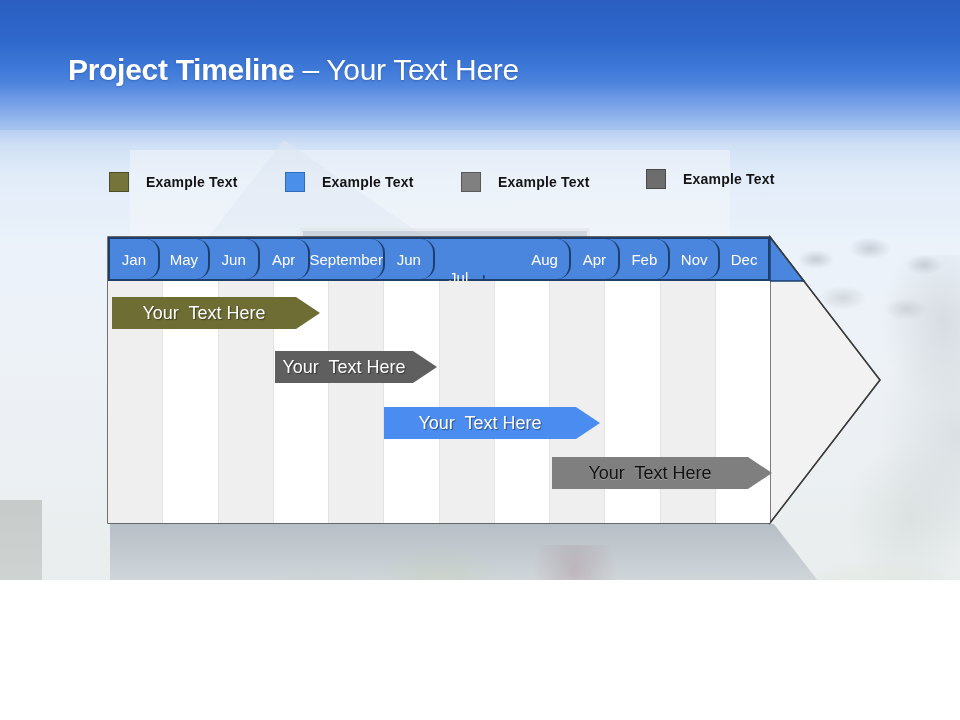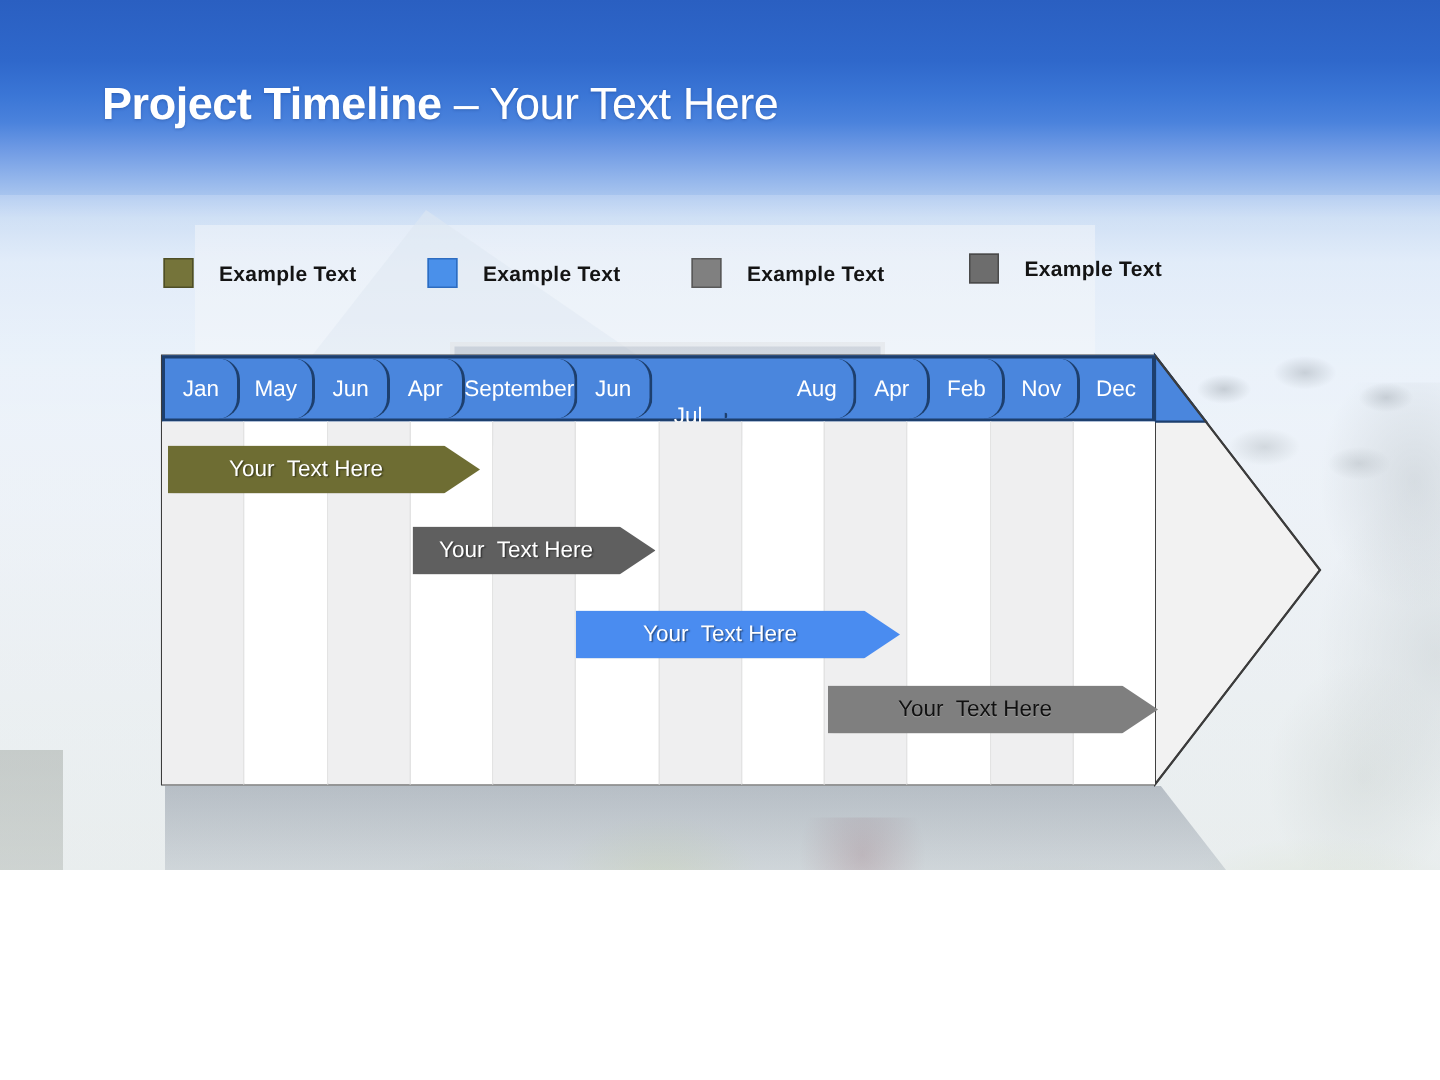--- a/index.html
+++ b/index.html
@@ -70,21 +70,21 @@
     display:flex;box-sizing:border-box;border:2px solid #1d3f6e;}
   .month-cell{flex:1;display:flex;align-items:center;justify-content:center;
     color:#fff;font-size:15px;border-right:2px solid #1d3f6e;border-radius:14px;}
   .month-cell:last-child{border-right:none;}
   .grid{position:absolute;left:108px;top:281px;width:662px;height:242px;display:flex;}
   .grid-col{flex:1;border-right:1px solid #e3e3e3;box-sizing:border-box;}
   .grid-col:last-child{border-right:none;}
   .col-odd{background:#efeff0;}
   .col-even{background:#ffffff;}
   .bar{position:absolute;height:32px;line-height:32px;text-align:center;
-    font-size:15px;white-space:pre;padding-right:24px;box-sizing:border-box;
+    font-size:18px;white-space:pre;padding-right:24px;box-sizing:border-box;
     clip-path:polygon(0 0,calc(100% - 24px) 0,100% 50%,calc(100% - 24px) 100%,0 100%);
     filter:drop-shadow(2px 3px 2px rgba(60,60,60,0.45));}
   .bar-light{color:#fff;text-shadow:1px 1px 1px rgba(0,0,0,0.45);}
   .bar-dark{text-shadow:0 1px 0 rgba(255,255,255,0.25);}
 </style>
 </head>
 <body>
 
 <div class="slide">
 

